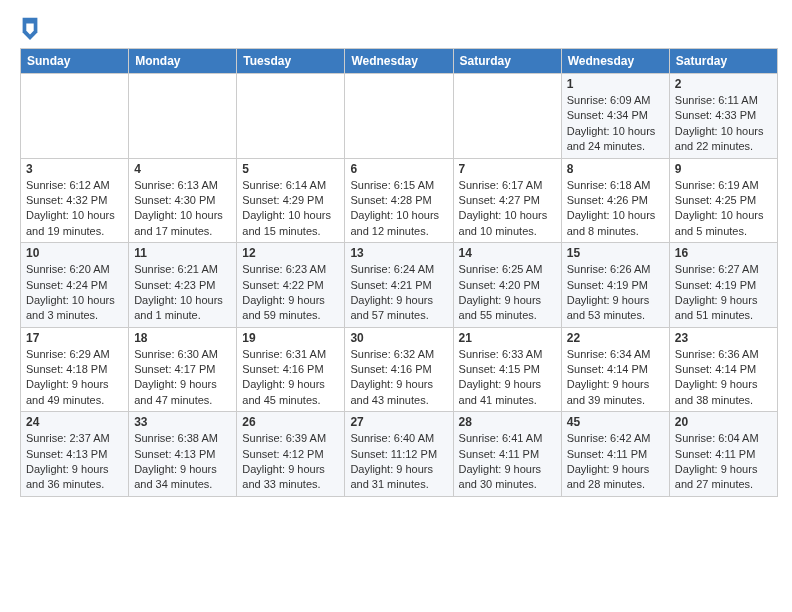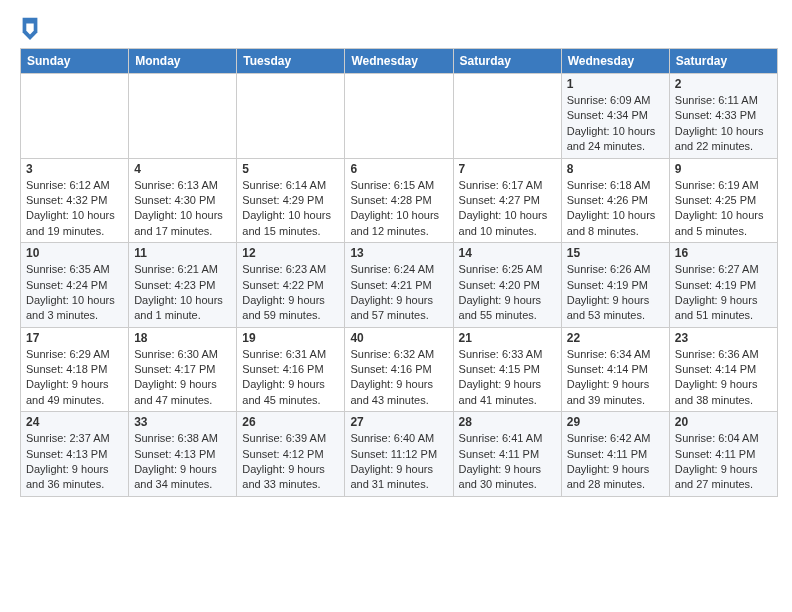--- a/index.html
+++ b/index.html
@@ -184,21 +184,21 @@
           <td>
             <span class="day-num">9</span>
             <div class="day-info">Sunrise: 6:19 AM
 Sunset: 4:25 PM
 Daylight: 10 hours and 5 minutes.</div>
           </td>
         </tr>
         <tr>
           <td>
             <span class="day-num">10</span>
-            <div class="day-info">Sunrise: 6:35 AM
+            <div class="day-info">Sunrise: 6:20 AM
 Sunset: 4:24 PM
 Daylight: 10 hours and 3 minutes.</div>
           </td>
           <td>
             <span class="day-num">11</span>
             <div class="day-info">Sunrise: 6:21 AM
 Sunset: 4:23 PM
 Daylight: 10 hours and 1 minute.</div>
           </td>
           <td>
@@ -245,21 +245,21 @@
 Sunset: 4:17 PM
 Daylight: 9 hours and 47 minutes.</div>
           </td>
           <td>
             <span class="day-num">19</span>
             <div class="day-info">Sunrise: 6:31 AM
 Sunset: 4:16 PM
 Daylight: 9 hours and 45 minutes.</div>
           </td>
           <td>
-            <span class="day-num">40</span>
+            <span class="day-num">30</span>
             <div class="day-info">Sunrise: 6:32 AM
 Sunset: 4:16 PM
 Daylight: 9 hours and 43 minutes.</div>
           </td>
           <td>
             <span class="day-num">21</span>
             <div class="day-info">Sunrise: 6:33 AM
 Sunset: 4:15 PM
 Daylight: 9 hours and 41 minutes.</div>
           </td>
@@ -301,21 +301,21 @@
 Sunset: 11:12 PM
 Daylight: 9 hours and 31 minutes.</div>
           </td>
           <td>
             <span class="day-num">28</span>
             <div class="day-info">Sunrise: 6:41 AM
 Sunset: 4:11 PM
 Daylight: 9 hours and 30 minutes.</div>
           </td>
           <td>
-            <span class="day-num">29</span>
+            <span class="day-num">45</span>
             <div class="day-info">Sunrise: 6:42 AM
 Sunset: 4:11 PM
 Daylight: 9 hours and 28 minutes.</div>
           </td>
           <td>
             <span class="day-num">20</span>
             <div class="day-info">Sunrise: 6:04 AM
 Sunset: 4:11 PM
 Daylight: 9 hours and 27 minutes.</div>
           </td>

